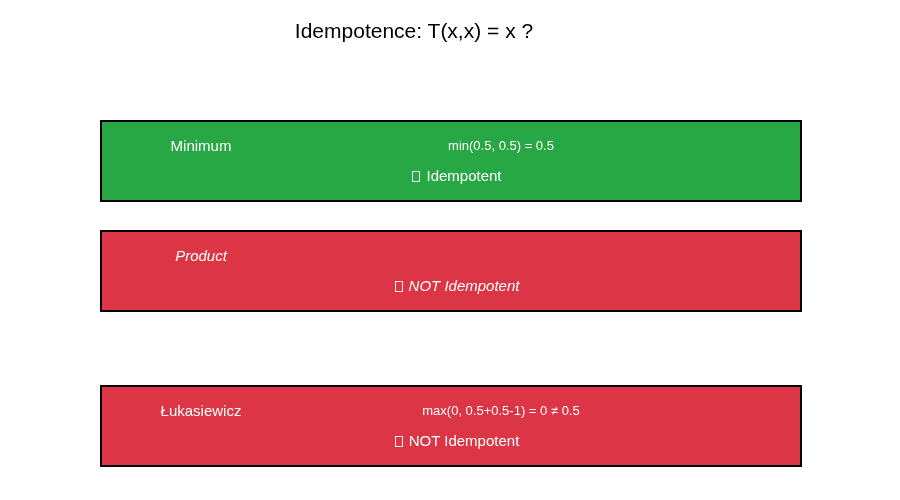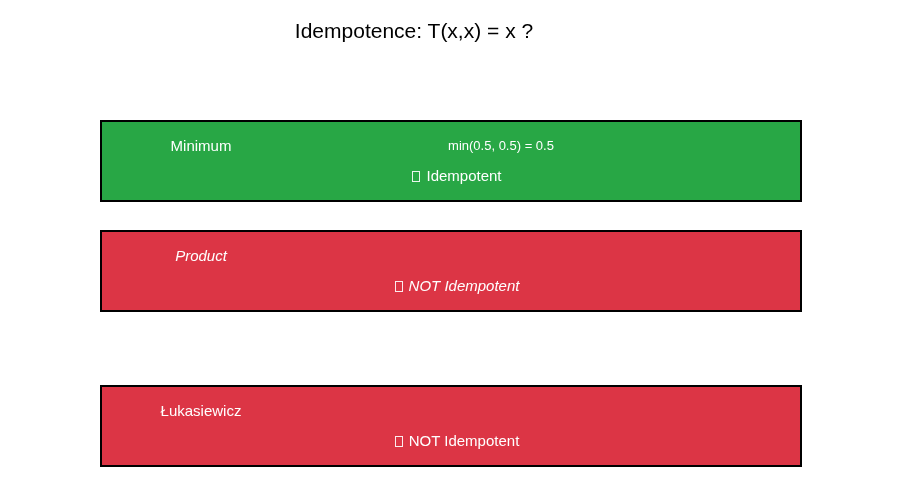--- a/index.html
+++ b/index.html
@@ -33,16 +33,17 @@
 
 <div class="card" style="top:230px; background:#dc3545;font-style:italic;">
   <div class="name">Product</div>
   <div class="verdict">
     <span class="glyph"></span><span>NOT Idempotent</span>
   </div>
 </div>
 
 <div class="card" style="top:340px; background:#dc3545;margin-top:45px;">
   <div class="name">Łukasiewicz</div>
+  <div class="formula">max(0, 0.5+0.5-1) = 0 ≠ 0.5</div>
   <div class="verdict">
     <span class="glyph"></span><span>NOT Idempotent</span>
   </div>
 </div>
 
 </body></html>

